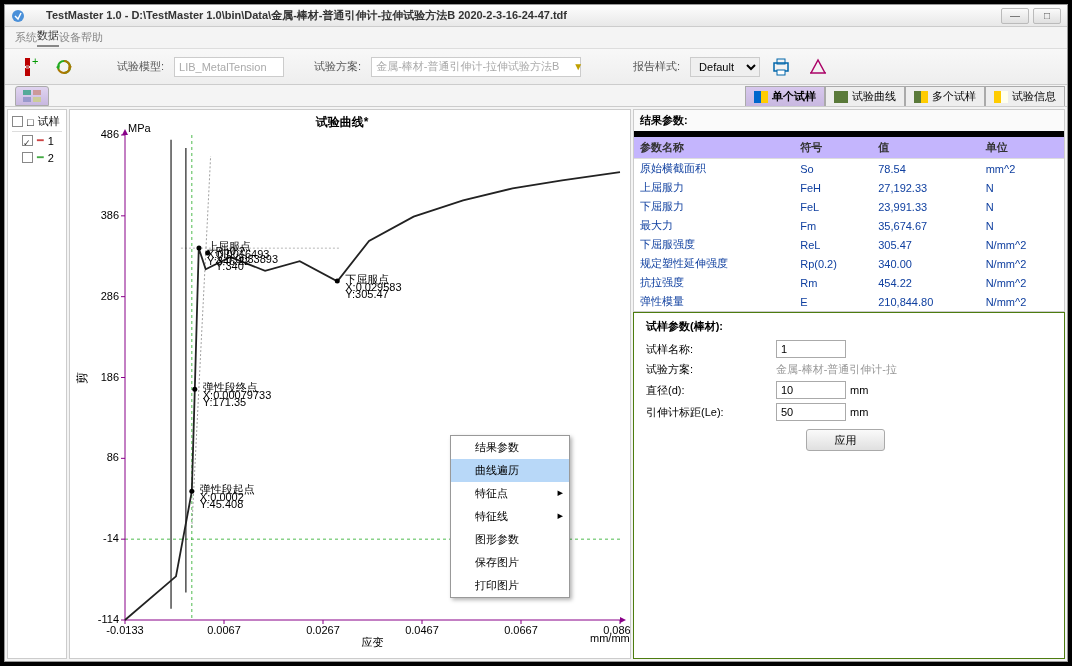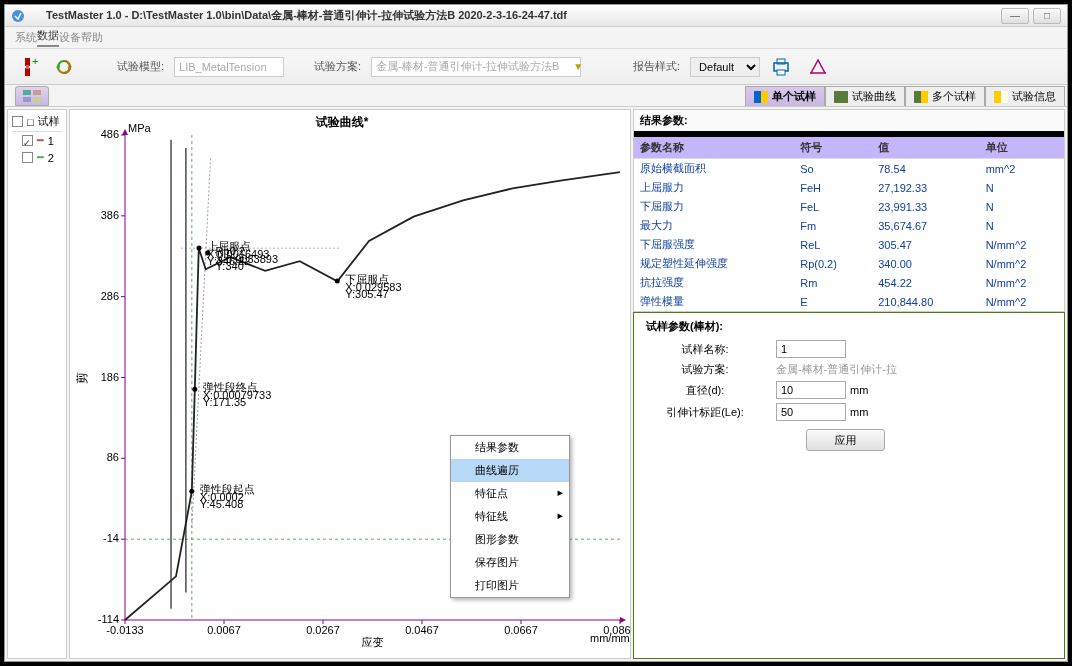--- a/index.html
+++ b/index.html
@@ -39,21 +39,21 @@
 .ctx-item .arrow { position: absolute; right: 6px; }
 .right-pane { width: 432px; display: flex; flex-direction: column; }
 .results { flex: 0 0 auto; border: 1px solid #ccc; background: #fff; }
 .results-head { padding: 3px 6px; font-size: 11px; font-weight: bold; border-bottom: 6px solid #000000; background: #fafafa; }
 .results-table { width: 100%; border-collapse: collapse; }
 .results-table th { text-align: left; padding: 3px 6px; font-size: 11px; border-bottom: 1px solid #ddd; color: #333; background: #c4b5fd; }
 .results-table td { padding: 2px 6px; font-size: 11px; color: #1040a0; margin-left: 20px; }
 .params { flex: 1; border: 1px solid #4d7c0f; background: #fff; padding: 6px 12px; }
 .params-head { font-size: 11px; font-weight: bold; margin-bottom: 6px; }
 .param-row { display: flex; align-items: center; margin: 4px 0; }
-.param-row label { width: 130px; text-align: center; padding-right: 12px; font-size: 11px; }
+.param-row label { width: 130px; text-align: left; padding-right: 12px; font-size: 11px; }
 .param-row input { width: 70px; height: 18px; border: 1px solid #aaa; padding: 0 4px; font-size: 11px; }
 .param-row .unit { margin-left: 4px; font-size: 11px; }
 .apply-btn { width: 79px; height: 22px; margin: 8px auto 0 160px; background: linear-gradient(#fafafa,#e0e0e0); border: 1px solid #aaa; border-radius: 3px; display: flex; align-items: center; justify-content: center; font-size: 11px; }
 .dropdown-icon { margin-left: -18px; color: #c0a000; font-size: 10px; }
 .readonly-val { color: #999; font-size: 11px; }
 </style>
 </head>
 <body>
 
 <div class="window">

